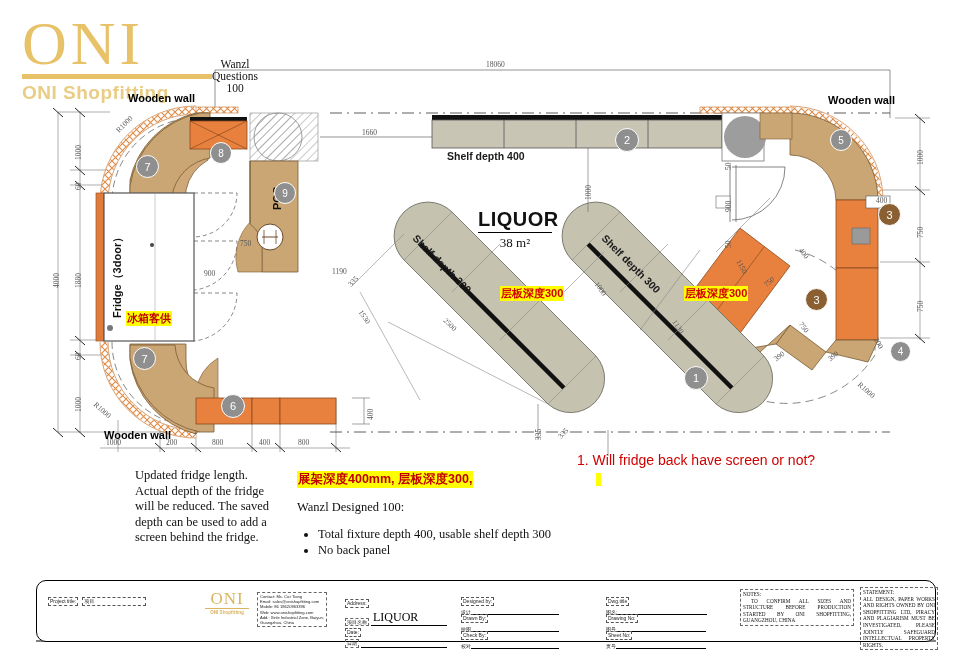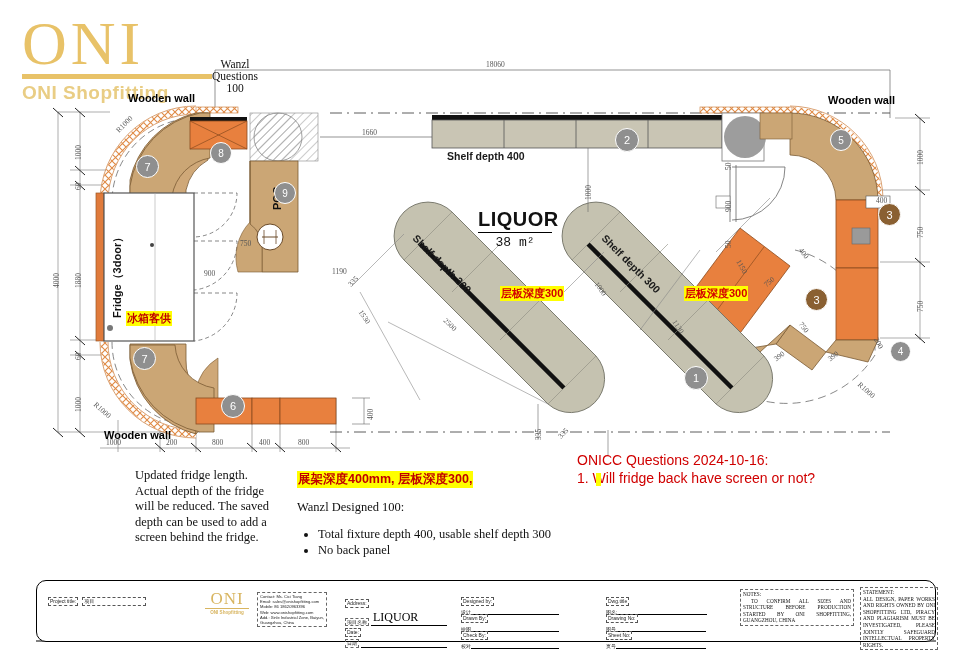--- a/index.html
+++ b/index.html
@@ -330,21 +330,21 @@
 <div class="abs wall-lbl" style="left:104px;top:429px;">Wooden wall</div>
 
 <div class="abs" style="left:200px;top:58px;text-align:center;width:70px;">
   <div style="font-family:'Liberation Serif',serif;font-size:11.5px;">Wanzl</div>
   <div style="font-family:'Liberation Serif',serif;font-size:11.5px;">Questions</div>
   <div style="font-family:'Liberation Serif',serif;font-size:11.5px;">100</div>
 </div>
 
 <div class="abs" style="left:478px;top:208px;text-align:center;width:74px;">
   <div style="font-family:'Liberation Sans',sans-serif;font-size:20px;font-weight:bold;letter-spacing:.5px;border-bottom:1.4px solid #000;padding-bottom:1px;">LIQUOR</div>
-  <div style="font-family:Liberation Mono, monospace;font-size:13px;margin-top:2px;">38 m²</div>
+  <div style="font-family:Liberation Serif, serif;font-size:13px;margin-top:2px;">38 m²</div>
 </div>
 
 <div class="abs txt bold" style="left:447px;top:150px;font-size:10.5px;">Shelf depth 400</div>
 <div class="abs txt bold" style="left:419px;top:232px;font-size:10.5px;transform:rotate(45deg);transform-origin:left top;">Shelf depth 300</div>
 <div class="abs txt bold" style="left:608px;top:232px;font-size:10.5px;transform:rotate(45deg);transform-origin:left top;">Shelf depth 300</div>
 
 <div class="abs hi" style="left:500px;top:286px;">层板深度300</div>
 <div class="abs hi" style="left:684px;top:286px;">层板深度300</div>
 
 <div class="abs" style="left:110px;top:318px;transform:rotate(-90deg);transform-origin:left top;font-family:'Liberation Sans',sans-serif;font-size:11px;font-weight:bold;white-space:nowrap;">Fridge（3door）</div>
@@ -436,21 +436,20 @@
 <div class="abs note" style="left:135px;top:468px;width:140px;">Updated fridge length. Actual depth of the fridge will be reduced. The saved depth can be used to add a screen behind the fridge.</div>
 
 <div class="abs hi2" style="left:297px;top:471px;font-size:12.5px;">展架深度400mm, 层板深度300,</div>
 <div class="abs note" style="left:297px;top:500px;">Wanzl Designed 100:</div>
 <ul style="position:absolute;left:300px;top:527px;margin:0;padding-left:18px;">
   <li class="note">Total fixture depth 400, usable shelf depth 300</li>
   <li class="note">No back panel</li>
 </ul>
 
 <div class="abs" style="left:577px;top:452px;">
-  <div class="red">ONICC Questions 2024-10-16:</div>
   <div class="red">1. Will fridge back have screen or not?</div>
 </div>
 <div class="abs" style="left:596px;top:473px;width:5px;height:13px;background:#ffff00;"></div>
 
 <div class="abs" id="titleblock"></div>
 
 <div class="abs" style="left:48px;top:589px;">
   <div class="tb-lab-d">Project title:</div>
   <div class="tb-lab-d" style="margin-top:2px;width:60px;">项目</div>
 </div>

